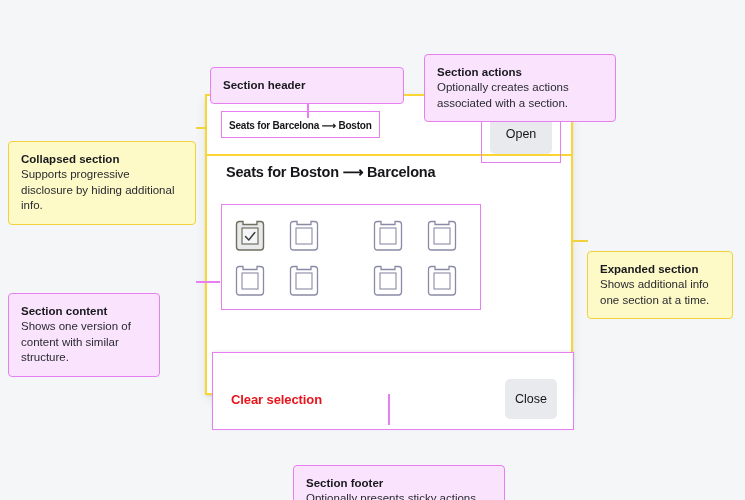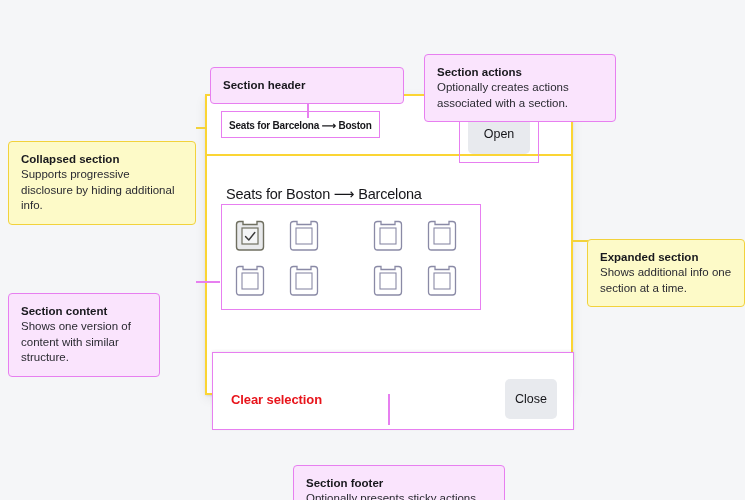--- a/index.html
+++ b/index.html
@@ -100,21 +100,21 @@
   }
   .sec-title {
     font-size: 10px;
     font-weight: bold;
     color: #16161a;
     letter-spacing: -.2px;
     white-space: nowrap;
   }
   #open-btn-wrap {
     position: absolute;
-    right: 32px;
+    right: 10px;
     top: 9px;
     box-sizing: border-box;
     border: 1.5px solid #e77ff0;
     padding: 8px;
   }
   .btn {
     box-sizing: border-box;
     background: #e8eaee;
     border: none;
     border-radius: 5px;
@@ -135,23 +135,23 @@
     width: 368px;
     height: 241px;
     box-sizing: border-box;
     border: 2px solid #fbd534;
     background: #ffffff;
     z-index: 11;
   }
   #expanded-title {
     position: absolute;
     left: 19px;
-    top: 30px;
+    top: 8px;
     font-size: 14.5px;
-    font-weight: normal;
+    font-weight: bold;
     color: #16161a;
     letter-spacing: -.2px;
     white-space: nowrap;
   }
 
   
   #section-content {
     position: absolute;
     left: 14px;
     top: 48px;
@@ -235,21 +235,21 @@
     <span class="c-body">Supports progressive disclosure by hiding additional info.</span>
   </div>
   <div class="conn yellow" style="left:196px; top:127px; width:11px; height:1.5px;"></div>
 
   <div class="callout pink" style="left:8px; top:252px; width:152px;">
     <span class="c-title">Section content</span>
     <span class="c-body">Shows one version of content with similar structure.</span>
   </div>
   <div class="conn pink" style="left:196px; top:281px; width:24px; height:1.5px;"></div>
 
-  <div class="callout yellow" style="left:587px; top:198px; width:158px;">
+  <div class="callout yellow" style="left:587px; top:210px; width:146px;">
     <span class="c-title">Expanded section</span>
     <span class="c-body">Shows additional info one section at a time.</span>
   </div>
   <div class="conn yellow" style="left:573px; top:240px; width:15px; height:1.5px;"></div>
 
   <div class="callout pink" style="left:293px; top:424px; width:212px;">
     <span class="c-title">Section footer</span>
     <span class="c-body">Optionally presents sticky actions for the section.</span>
   </div>
   <div class="conn pink" style="left:388px; top:394px; width:1.5px; height:31px;"></div>

